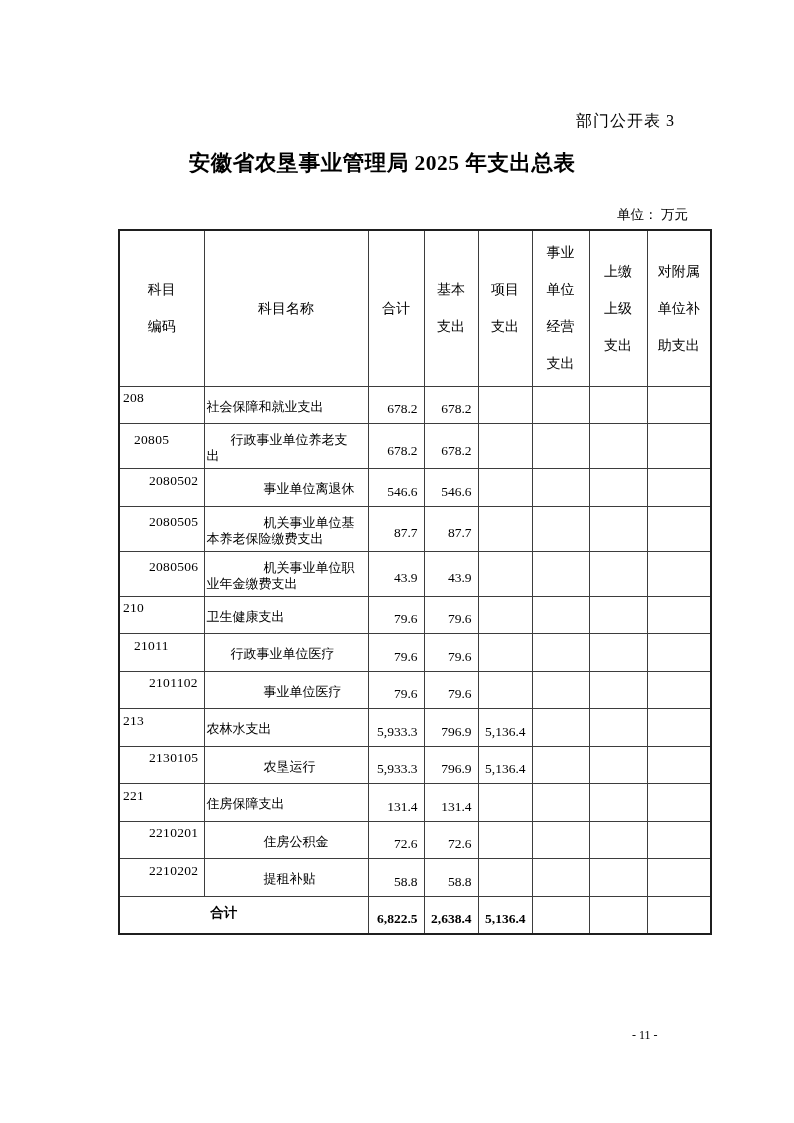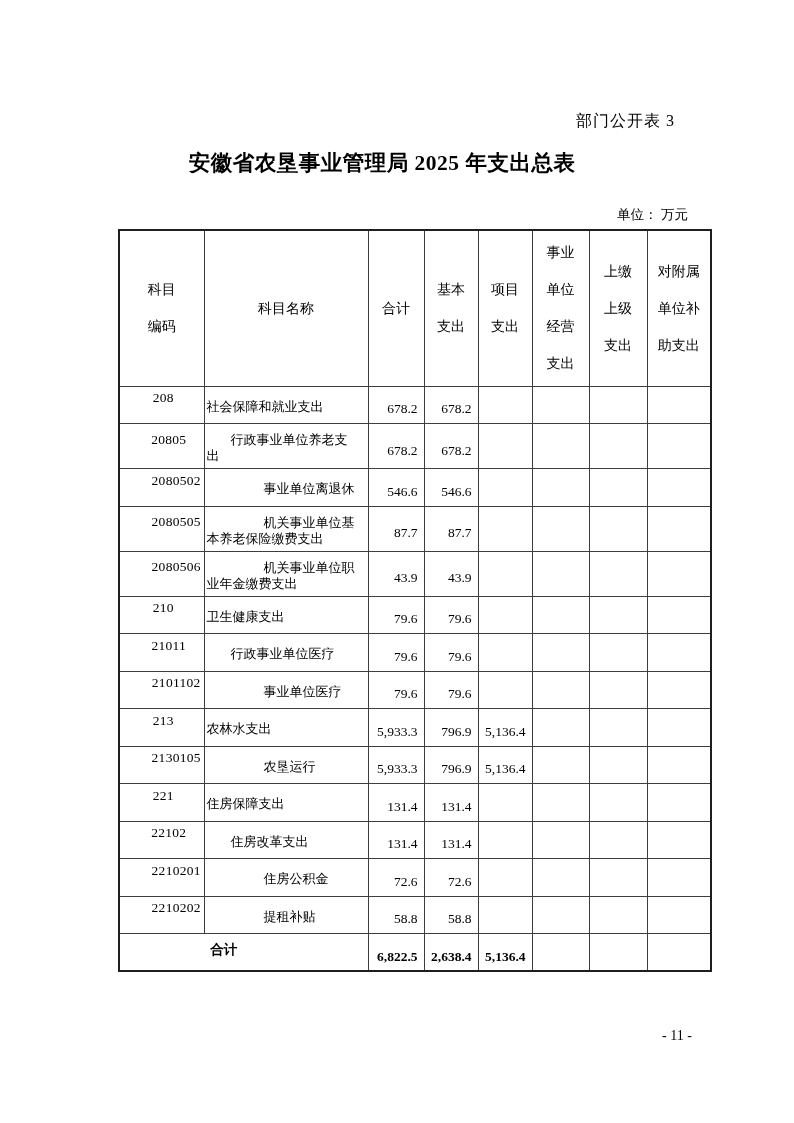--- a/index.html
+++ b/index.html
@@ -32,21 +32,21 @@
   }
   .budget th, .budget td { border: 1px solid #3d3d3d; overflow: hidden; }
   .budget thead tr { height: 156px; }
   .budget th {
     font-weight: normal; font-size: 14px;
     text-align: center; vertical-align: middle;
   }
   .budget th div { line-height: 37px; }
   .budget tbody tr { height: 37.5px; }
   td.code {
-    font-size: 13.5px; text-align: center; vertical-align: middle;
+    font-size: 13.5px; text-align: left; vertical-align: middle;
     padding-bottom: 13px; letter-spacing: 0.3px;
   }
   td.code.lvl1 { padding-left: 3px; }
   td.code.lvl2 { padding-left: 14px; font-family: Liberation Serif, serif; }
   td.code.lvl3 { padding-left: 29px; }
   td.name {
     font-size: 13px; vertical-align: middle; line-height: 16px;
     padding: 8px 8px 4px 2px; text-align: left;
   }
   td.name.lvl2 { text-indent: 24px; }
@@ -55,22 +55,22 @@
     font-size: 13.5px; text-align: right; vertical-align: middle;
     padding-right: 6px; padding-top: 9px;
   }
   tr.total-row { height: 38px; }
   tr.total-row td { font-weight: bold; }
   td.total-label {
     font-size: 13.5px; text-align: center; vertical-align: middle;
     padding-right: 40px; padding-bottom: 4px;
   }
   .page-number {
-    position: absolute; top: 1028px; left: 662px;
-    font-size: 14px;
+    position: absolute; top: 1028px; left: 632px;
+    font-size: 12px;
   }
 </style>
 </head>
 <body>
 
 <div class="doc-label">部门公开表 3</div>
 
 <h1 class="title">安徽省农垦事业管理局 2025 年支出总表</h1>
 
 <div class="unit-note">单位： 万元</div>
@@ -229,30 +229,20 @@
         <td class="code lvl1">221</td>
         <td class="name lvl1">住房保障支出</td>
         <td class="num">131.4</td>
         <td class="num">131.4</td>
         <td class="num"></td>
         <td class="num"></td>
         <td class="num"></td>
         <td class="num"></td>
       </tr>
       <tr>
-        <td class="code lvl2">22102</td>
-        <td class="name lvl2">住房改革支出</td>
-        <td class="num">131.4</td>
-        <td class="num">131.4</td>
-        <td class="num"></td>
-        <td class="num"></td>
-        <td class="num"></td>
-        <td class="num"></td>
-      </tr>
-      <tr>
         <td class="code lvl3">2210201</td>
         <td class="name lvl3">住房公积金</td>
         <td class="num">72.6</td>
         <td class="num">72.6</td>
         <td class="num"></td>
         <td class="num"></td>
         <td class="num"></td>
         <td class="num"></td>
       </tr>
       <tr>

